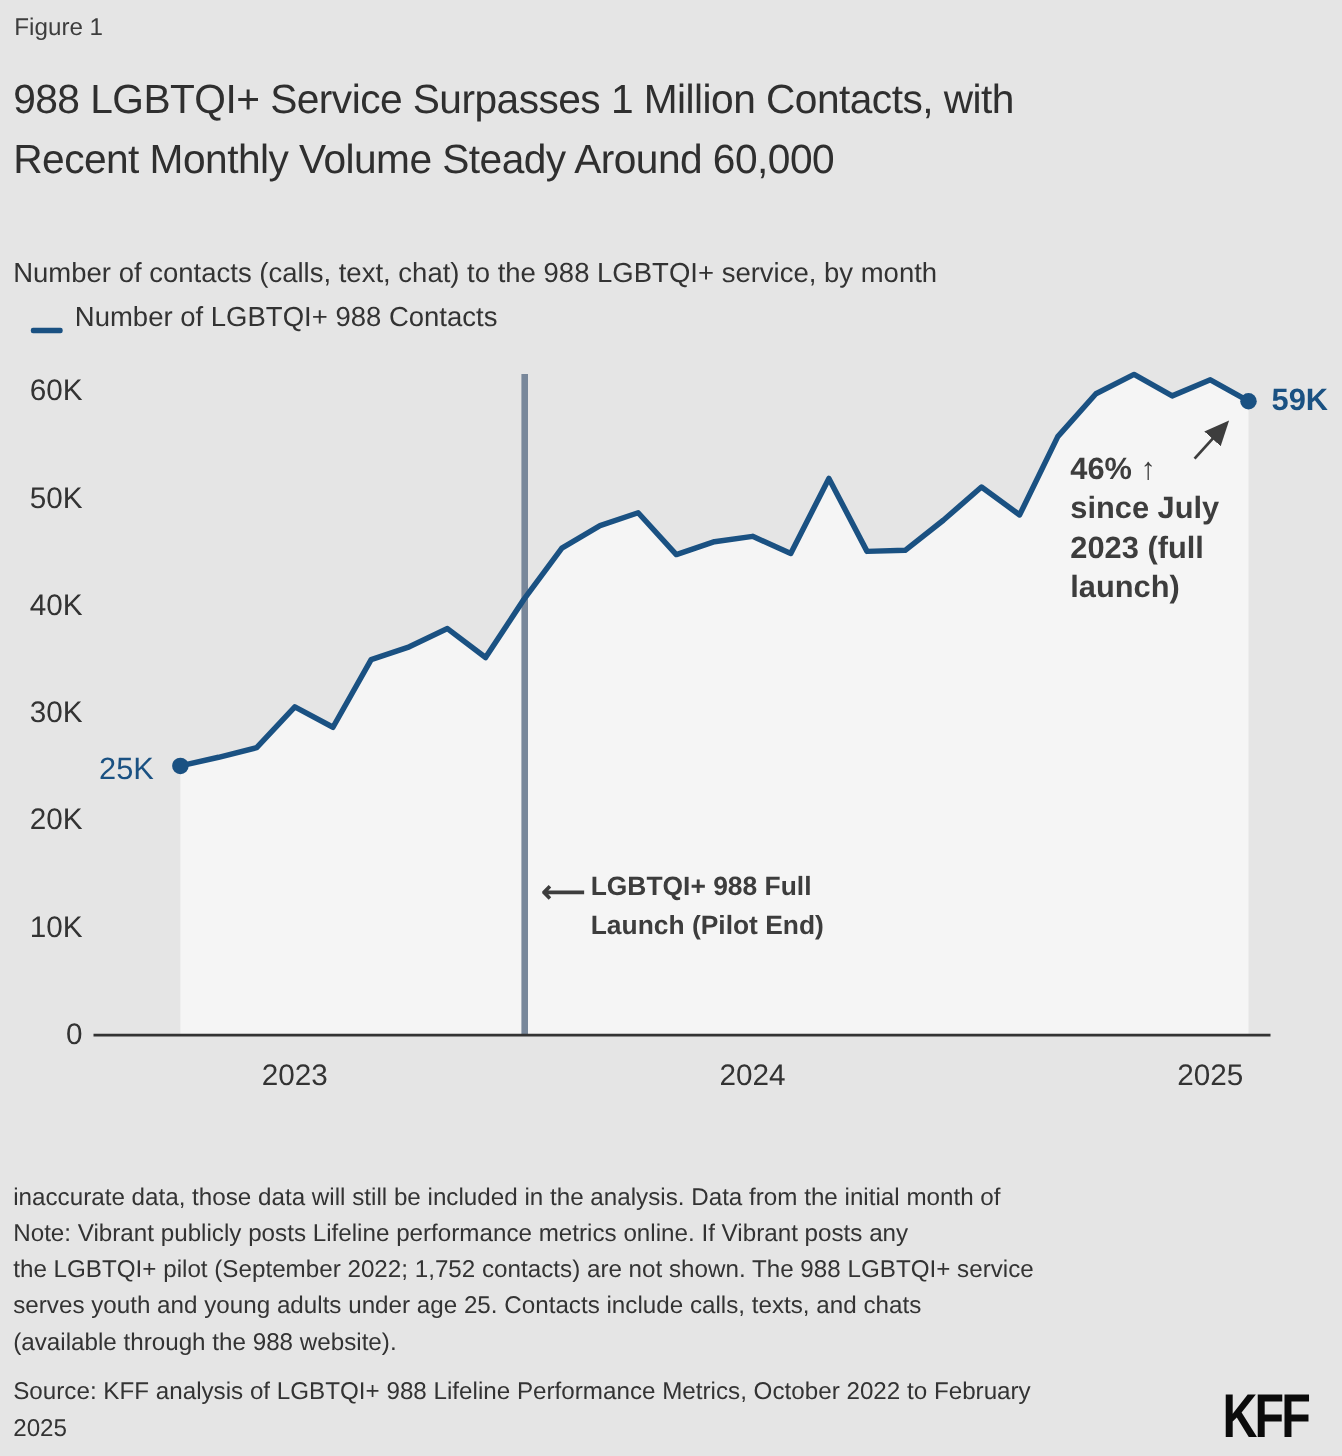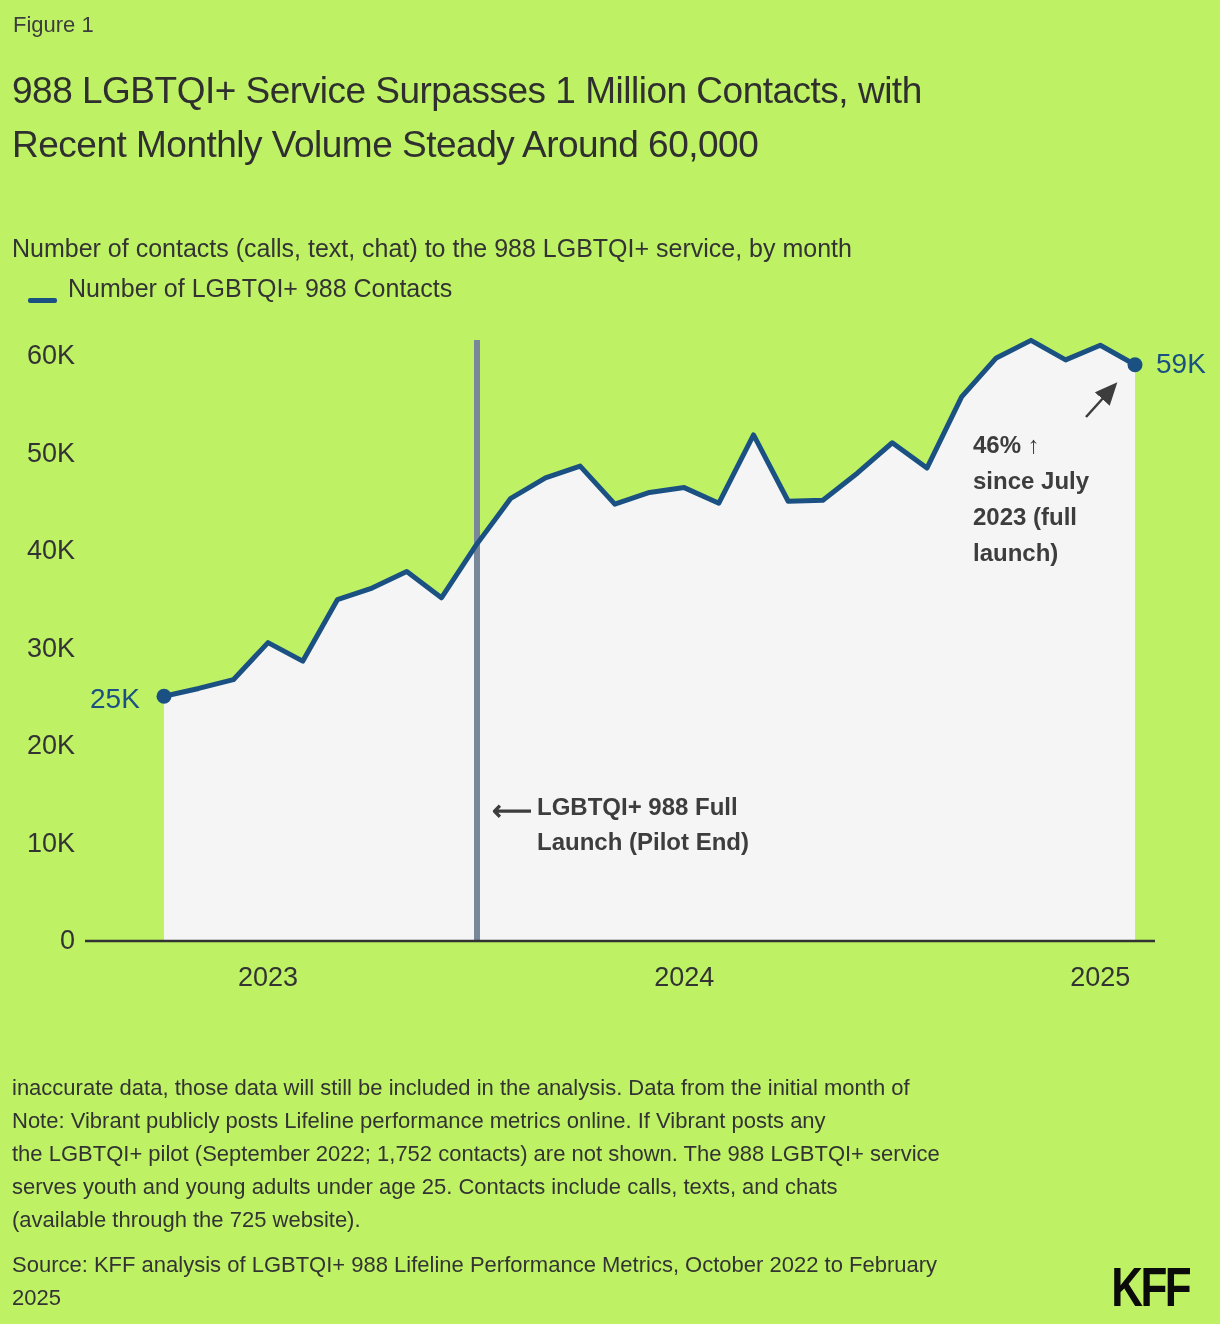--- a/index.html
+++ b/index.html
@@ -1,32 +1,32 @@
 <!DOCTYPE html>
 <html><head>
 <meta charset="utf-8">
 <style>
   html,body{margin:0;padding:0;background:#ffffff;}
-  .page{position:relative;width:1220px;height:1324px;background:#bef264;
+  .page{position:relative;width:1220px;height:1324px;background:#e5e5e5;
         font-family:"Liberation Sans",sans-serif;color:#333;overflow:hidden;}
   .fig-label{position:absolute;left:13px;top:12px;font-size:22px;color:#3d3d3d;}
   .title{position:absolute;left:12px;top:64px;margin:0;font-size:37px;line-height:54px;
          font-weight:400;color:#2f2f2f;letter-spacing:-0.5px;}
   .subtitle{position:absolute;left:12px;top:194px;font-size:25px;color:#333;margin-top:40px;}
   .legend{position:absolute;left:28px;top:274px;display:flex;align-items:flex-end;}
   .legend-dash{display:inline-block;width:29px;height:5px;border-radius:2px;margin-right:11px;}
   .legend-label{font-size:25px;color:#333;}
   #chart-svg{position:absolute;left:0;top:330px;font-family:"Liberation Sans",sans-serif;}
   .pt-label{position:absolute;font-size:28px;}
   .pt-25k{left:90px;top:683px;width:58px;text-align:left;}
-  .pt-59k{left:1156px;top:348px;}
+  .pt-59k{left:1156px;top:348px;font-weight:bold;}
   .vline-arrow{position:absolute;left:492px;top:794px;font-size:28px;color:#3d3d3d;font-weight:700;}
   .vline-note{position:absolute;left:537px;top:789px;font-size:24px;line-height:35px;
               font-weight:700;color:#3d3d3d;}
-  .pct-note{position:absolute;left:973px;top:427px;font-size:24px;line-height:36px;
+  .pct-note{position:absolute;left:973px;top:408px;font-size:28px;line-height:36px;
             font-weight:700;color:#3d3d3d;}
   .note{position:absolute;left:12px;top:1071px;font-size:22px;line-height:33px;color:#333;white-space:nowrap;}
   .source{position:absolute;left:12px;top:1248px;font-size:22px;line-height:33px;color:#333;white-space:nowrap;}
   .kff-logo{position:absolute;left:1106px;top:1258px;font-size:50px;font-weight:700;color:#0b0b0b;
             letter-spacing:-3px;transform:scale(0.88,1.12);transform-origin:center;}
 </style>
 </head>
 <body>
 
 <div class="page">
@@ -81,21 +81,21 @@
     <div>since July</div>
     <div>2023 (full</div>
     <div>launch)</div>
   </div>
 
   <div class="note">
     <div>inaccurate data, those data will still be included in the analysis. Data from the initial month of</div>
     <div>Note: Vibrant publicly posts Lifeline performance metrics online. If Vibrant posts any</div>
     <div>the LGBTQI+ pilot (September 2022; 1,752 contacts) are not shown. The 988 LGBTQI+ service</div>
     <div>serves youth and young adults under age 25. Contacts include calls, texts, and chats</div>
-    <div>(available through the 725 website).</div>
+    <div>(available through the 988 website).</div>
   </div>
 
   <div class="source">
     <div>Source: KFF analysis of LGBTQI+ 988 Lifeline Performance Metrics, October 2022 to February</div>
     <div>2025</div>
   </div>
 
   <div class="kff-logo">KFF</div>
 
 </div>

